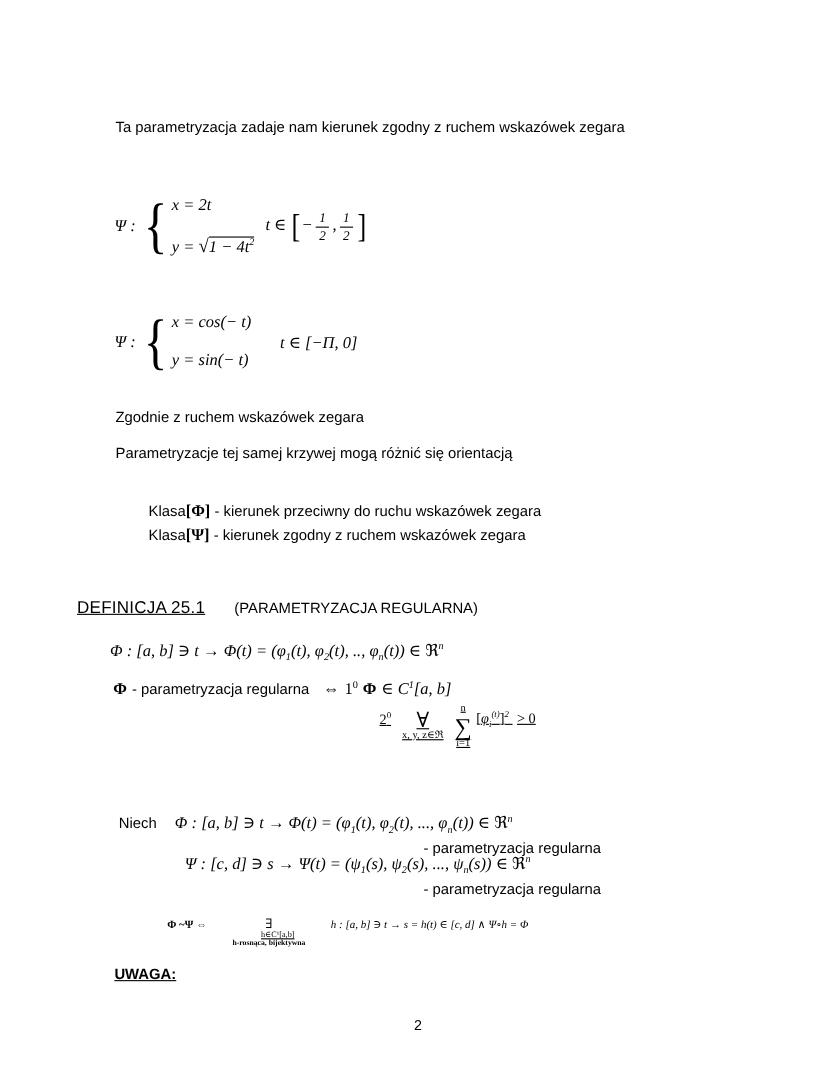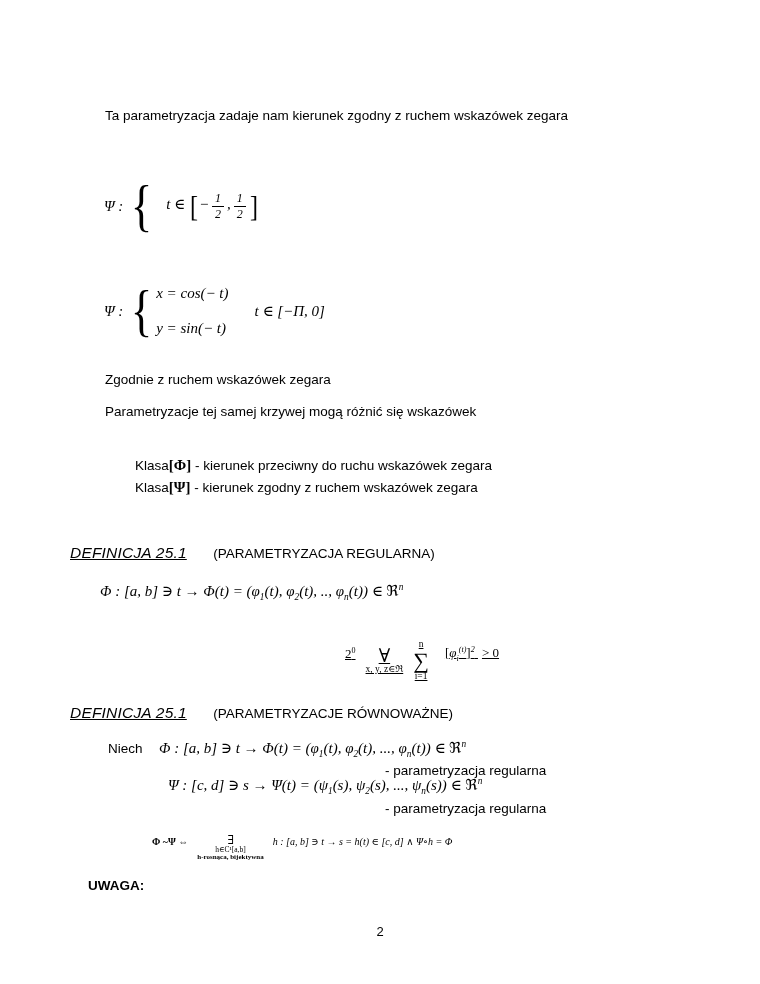--- a/index.html
+++ b/index.html
@@ -3,54 +3,61 @@
 <meta charset="utf-8">
 <style>
   html,body{margin:0;padding:0;background:#ffffff;}
   .page{position:relative;width:612px;height:984px;background:#ffffff;color:#000;
         font-family:"Liberation Sans",sans-serif;overflow:hidden;}
   .abs{position:absolute;white-space:nowrap;}
   .t{font-size:13.5px;line-height:1.35;}
   .math{font-family:"Liberation Serif","DejaVu Serif","DejaVu Sans",serif;font-style:italic;font-size:15px;}
   .mathup{font-style:normal;}
   .bold{font-weight:bold;}
-  .u{}
+  .u{text-decoration:underline;margin-left:16px;}
   .frow{display:inline-flex;align-items:center;}
   .brace{font-family:"Liberation Serif",serif;font-style:normal;font-size:56px;line-height:1;
          display:inline-block;transform:scaleX(0.8);margin:0 1px 0 3px;font-weight:300;}
   .cases{display:inline-flex;flex-direction:column;gap:18px;}
   .sqrt{font-style:normal;font-size:17px;}
   .rad{border-top:1px solid #000;padding-top:1px;}
   .frac{display:inline-flex;flex-direction:column;align-items:center;line-height:1.05;
         font-size:12px;margin:0 3px;vertical-align:middle;font-style:italic;}
   .frac .num{border-bottom:1px solid #000;padding:0 3px 1px;}
   .frac .den{padding-top:1px;}
   .bigbr{font-style:normal;font-size:30px;font-weight:300;line-height:1;display:inline-block;
          transform:scaleX(0.8);vertical-align:middle;}
-  .heading{font-size:15.5px;text-decoration:underline;letter-spacing:0.2px;font-style:italic;}
+  .heading{font-size:15.5px;text-decoration:underline;letter-spacing:0.2px;}
   .subhead{font-size:13.5px;margin-left:22px;margin-top:16px;}
   .limop{display:inline-flex;flex-direction:column;align-items:center;line-height:1;}
   .lim-small{font-size:9.5px;font-style:normal;font-family:"Liberation Serif","DejaVu Serif",serif;}
   .forall{font-size:19px;font-style:normal;}
   .sum{font-size:22px;font-style:normal;}
   sub,sup{font-size:0.62em;}
   .pageno{left:0;width:760px;text-align:center;font-size:13px;}
 </style>
 </head>
 <body>
 
 <div class="page">
 
   <div class="abs t" style="left:105px;top:107px;">Ta parametryzacja zadaje nam kierunek zgodny z ruchem wskazówek zegara</div>
 
   <div class="abs frow" style="left:104px;top:178px;">
     <span class="math" style="margin-right:2px;">
       <span>Ψ</span> <span>:</span>
     </span>
     <span class="brace">{</span>
+    <span class="cases">
+      <span class="math">x = 2t</span>
+      <span class="math">
+        <span>y =</span>
+        <span class="sqrt">√</span><span class="rad"><span>1 − 4t</span><sup>2</sup></span>
+      </span>
+    </span>
     <span class="math" style="margin-left:10px;">
       <span>t ∈</span>
       <span class="bigbr">[</span><span>−</span><span class="frac">
           <span class="num">1</span>
           <span class="den">2</span>
         </span><span>,</span><span class="frac">
           <span class="num">1</span>
           <span class="den">2</span>
         </span><span class="bigbr">]</span>
     </span>
@@ -62,80 +69,84 @@
     </span>
     <span class="brace">{</span>
     <span class="cases">
       <span class="math">x = cos(− t)</span>
       <span class="math">y = sin(− t)</span>
     </span>
     <span class="math" style="margin-left:26px;">t ∈ [−Π, 0]</span>
   </div>
 
   <div class="abs t" style="left:105px;top:371px;">Zgodnie z ruchem wskazówek zegara</div>
-  <div class="abs t" style="left:105px;top:403px;">Parametryzacje tej samej krzywej mogą różnić się wskazówek</div>
+  <div class="abs t" style="left:105px;top:403px;">Parametryzacje tej samej krzywej mogą różnić się orientacją</div>
 
   <div class="abs t" style="left:135px;top:477px;">
     <span>Klasa</span><span class="math mathup bold">[Ψ]</span>
     <span>- kierunek zgodny z ruchem wskazówek zegara</span>
   </div>
   <div class="abs t" style="left:135px;top:455px;">
     <span>Klasa</span><span class="math mathup bold">[Φ]</span>
     <span>- kierunek przeciwny do ruchu wskazówek zegara</span>
   </div>
 
   <div class="abs" style="left:70px;top:544px;">
     <span class="heading">DEFINICJA 25.1</span>
     <span class="subhead">(PARAMETRYZACJA REGULARNA)</span>
   </div>
 
   <div class="abs math" style="left:100px;top:582px;">
     <span>Φ : [a, b] ∋ t → Φ(t) = (φ</span><sub>1</sub><span>(t), φ</span><sub>2</sub><span>(t), .., φ</span><sub>n</sub><span>(t)) ∈ ℜ</span><sup>n</sup>
   </div>
 
+  <div class="abs" style="left:103px;top:617px;">
+    <span class="math mathup bold">Φ</span>
+    <span class="t">- parametryzacja regularna</span>
+    <span class="math mathup" style="margin-left:8px;">⇔</span>
+    <span class="math mathup"><span>1</span><sup>0</sup></span>
+    <span class="math mathup bold">Φ</span>
+    <span class="math"><span>∈ C</span><sup>1</sup><span>[a, b]</span></span>
+  </div>
 
   <div class="abs frow" style="left:345px;top:640px;text-decoration:underline;">
     <span class="math mathup" style="font-size:13px;align-self:flex-start;margin-top:6px;"><span>2</span><sup>0</sup></span>
     <span class="limop math" style="margin:0 10px;">
       <span class="forall">∀</span>
       <span class="lim-small">x, y, z∈ℜ</span>
     </span>
     <span class="limop math">
       <span class="lim-small">n</span>
       <span class="sum">∑</span>
       <span class="lim-small">i=1</span>
     </span>
-    <span class="math" style="font-size:13px;margin-left:16px;align-self:flex-start;margin-top:5px;">
+    <span class="math" style="font-size:13px;margin-left:4px;align-self:flex-start;margin-top:5px;">
       <span class="mathup">[</span><span>φ</span><sub>i</sub><sup>(t)</sup><span class="mathup">]</span><sup>2</sup>
       <span class="mathup" style="margin-left:4px;">&gt; 0</span>
     </span>
   </div>
 
-  <div class="abs" style="left:70px;top:704px;">
-    <span class="heading">DEFINICJA 25.1</span>
-    <span class="subhead">(PARAMETRYZACJE RÓWNOWAŻNE)</span>
-  </div>
 
   <div class="abs" style="left:108px;top:739px;">
     <span class="t">Niech</span>
     <span class="math" style="margin-left:12px;">
       <span>Φ : [a, b] ∋ t → Φ(t) = (φ</span><sub>1</sub><span>(t), φ</span><sub>2</sub><span>(t), ..., φ</span><sub>n</sub><span>(t)) ∈ ℜ</span><sup>n</sup>
     </span>
   </div>
 
   <div class="abs t" style="left:385px;top:762px;">- parametryzacja regularna</div>
 
   <div class="abs math" style="left:168px;top:776px;">
     <span>Ψ : [c, d] ∋ s → Ψ(t) = (ψ</span><sub>1</sub><span>(s), ψ</span><sub>2</sub><span>(s), ..., ψ</span><sub>n</sub><span>(s)) ∈ ℜ</span><sup>n</sup>
   </div>
 
   <div class="abs t" style="left:385px;top:800px;">- parametryzacja regularna</div>
 
   <div class="abs" style="left:152px;top:831px;">
-    <span class="frow" style="align-items:flex-start;">
+    <span class="frow" style="align-items:flex-start;gap:14px;">
       <span class="math mathup bold" style="font-size:10px;padding-top:2px;">Φ ~Ψ ⇔</span>
       <span class="limop" style="margin:0 9px;">
         <span class="math mathup" style="font-size:12px;">∃</span>
         <span class="math mathup u" style="font-size:7.5px;">h∈C¹[a,b]</span>
         <span class="math mathup" style="font-size:7px;font-weight:bold;">h-rosnąca, bijektywna</span>
       </span>
       <span class="math" style="font-size:10px;padding-top:2px;">h : [a, b] ∋ t → s = h(t) ∈ [c, d] ∧ Ψ∘h = Φ</span>
     </span>
   </div>
 

